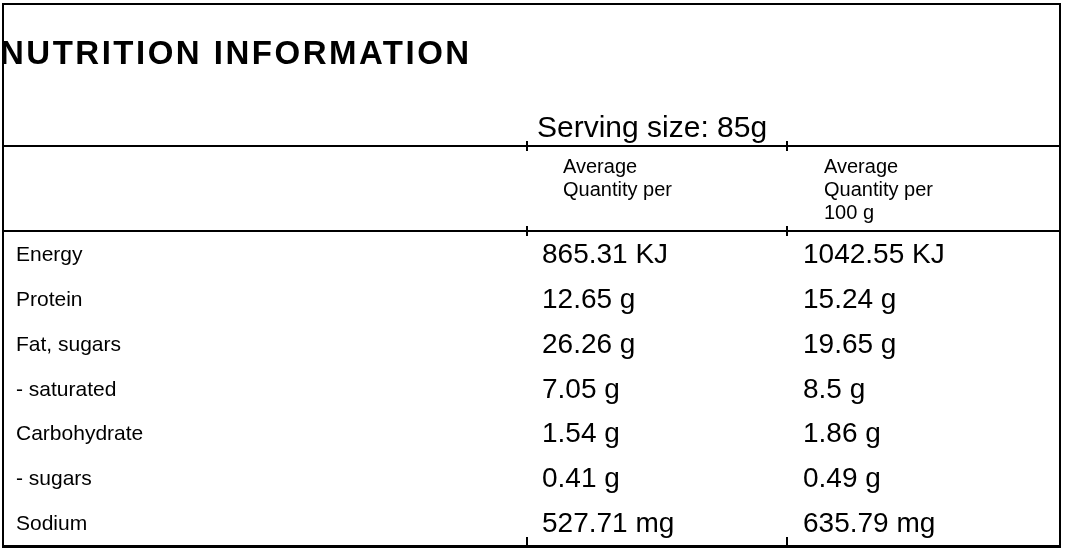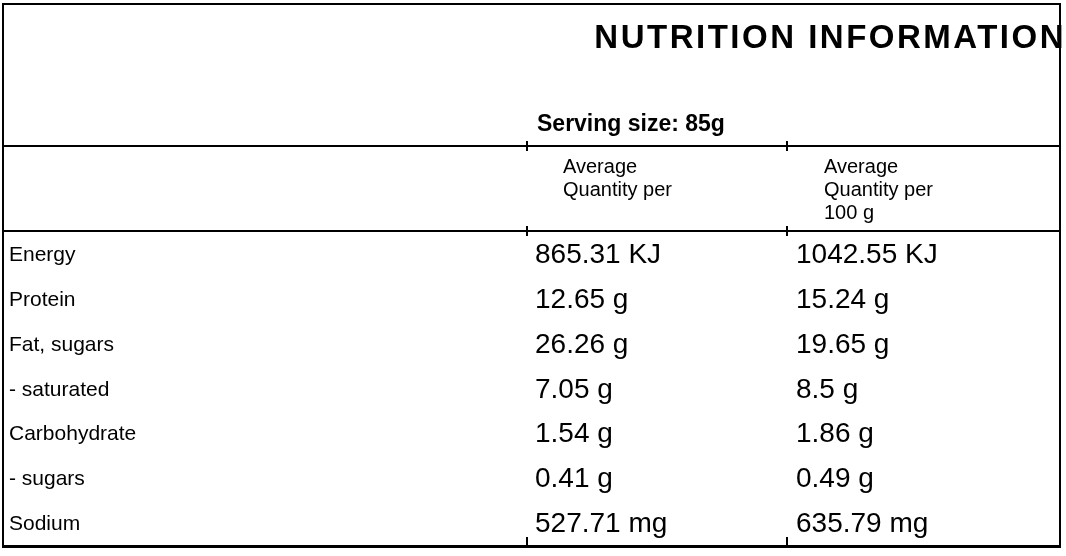--- a/index.html
+++ b/index.html
@@ -16,33 +16,32 @@
     position: absolute;
     box-sizing: border-box;
     left: 2px; top: 3px;
     width: 1059px; height: 545px;
     border: 2px solid #000000;
     border-bottom-width: 3px;
   }
   .title {
     position: absolute;
     left: 0; right: 0;
-    top: 18px;
-    text-align: right;
+    top: 34px;
+    text-align: left;
     font-size: 33px;
     font-weight: bold;
     letter-spacing: 2.5px;
     white-space: nowrap;
   }
   .serving {
     position: absolute;
     left: 537px;
     top: 110px;
-    font-size: 23px;
-    font-weight: bold;
+    font-size: 30px;
   }
   .rule {
     position: absolute;
     left: 4px;
     width: 1055px;
     height: 2px;
     background: #000000;
   }
   .rule1 { top: 145px; }
   .rule2 { top: 230px; }
@@ -65,20 +64,21 @@
     position: absolute;
     left: 4px; right: 3px;
     top: 232px;
     height: 313px;
     display: flex;
     flex-direction: column;
   }
   .row {
     position: relative;
     flex: 1 1 0;
+    margin-left: 7px;
   }
   .row .label {
     position: absolute;
     left: 5px;
     top: 50%;
     transform: translateY(-50%);
     font-size: 21px;
   }
   .row .val {
     position: absolute;

